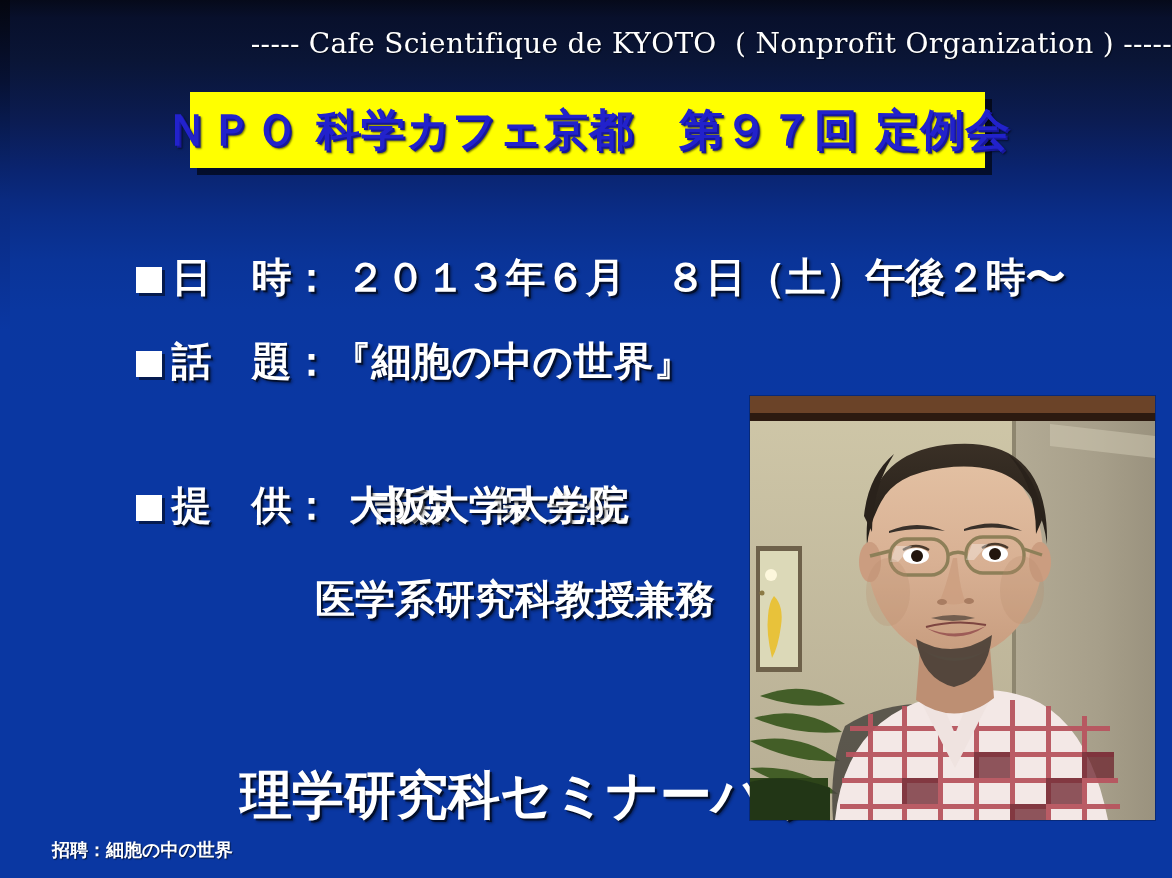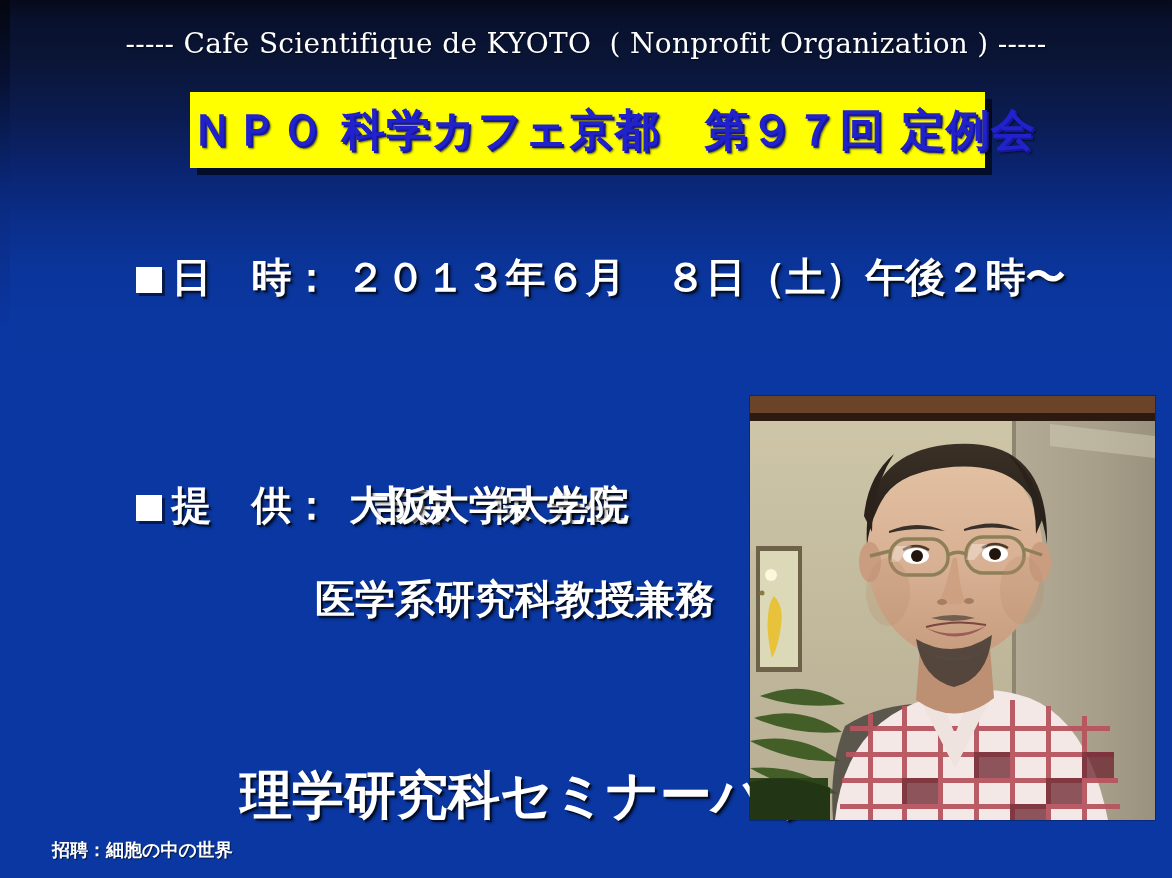--- a/index.html
+++ b/index.html
@@ -38,41 +38,41 @@
     left: 0; top: 0; bottom: 0; width: 10px;
     background: linear-gradient(to bottom, #04060f 0px, #071133 80px, #0a2a80 200px, #0a37a2 330px, #0a37a2 100%);
   }
 
   
   #header-line {
     position: absolute;
     top: 27px;
     left: 0;
     width: 1172px;
-    text-align: center;
+    text-align: right;
     color: #ffffff;
     font-size: 28px;
     letter-spacing: 0.3px;
     font-family: "DejaVu Serif", "Liberation Serif", serif;
     white-space: pre;
     text-shadow: 1px 1px 1px rgba(0,0,0,0.55);
   }
 
   
   #title-banner {
     position: absolute;
     left: 190px;
     top: 92px;
     width: 795px;
     height: 76px;
     background: #ffff00;
     box-shadow: 7px 7px 0 rgba(0,0,0,0.62);
     display: flex;
     align-items: center;
-    justify-content: flex-start;
+    justify-content: center;
   }
   #title-banner .title-text {
     color: #2222cc;
     font-size: 44px;
     font-weight: bold;
     letter-spacing: 1px;
     white-space: pre;
     font-family: "DejaVu Sans", "Liberation Sans", sans-serif;
     text-shadow:
        2px 2px 0 #17179a,
@@ -156,20 +156,23 @@
   <div id="title-banner">
     <span class="title-text">ＮＰＯ 科学カフェ京都　第９７回 定例会</span>
   </div>
 
   <div id="body-block">
 
     <div class="info-row" id="row-date">
       <span class="marker"></span><span>日　時： ２０１３年６月　８日（土）午後２時〜</span>
     </div>
 
+    <div class="info-row" id="row-topic">
+      <span class="marker"></span><span>話　題：『細胞の中の世界』</span>
+    </div>
 
 
     <div class="info-row" id="row-speaker">
       <span class="marker"></span><span>提　供：　吉森　保 先生</span>
     </div>
 
     <div class="info-row" id="row-aff1">大阪大学大学院</div>
     <div class="info-row" id="row-aff3">医学系研究科教授兼務</div>
 
 

